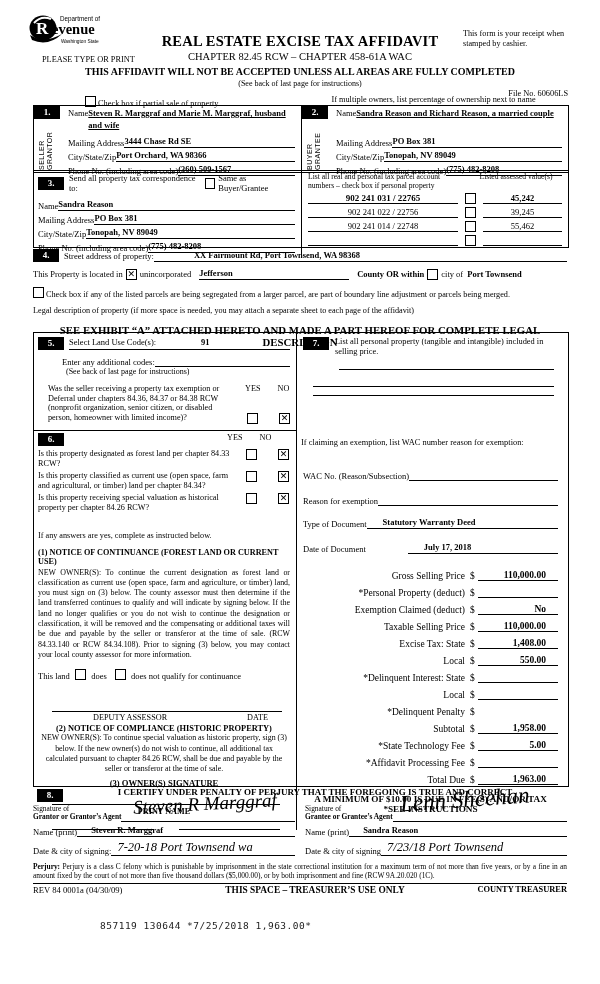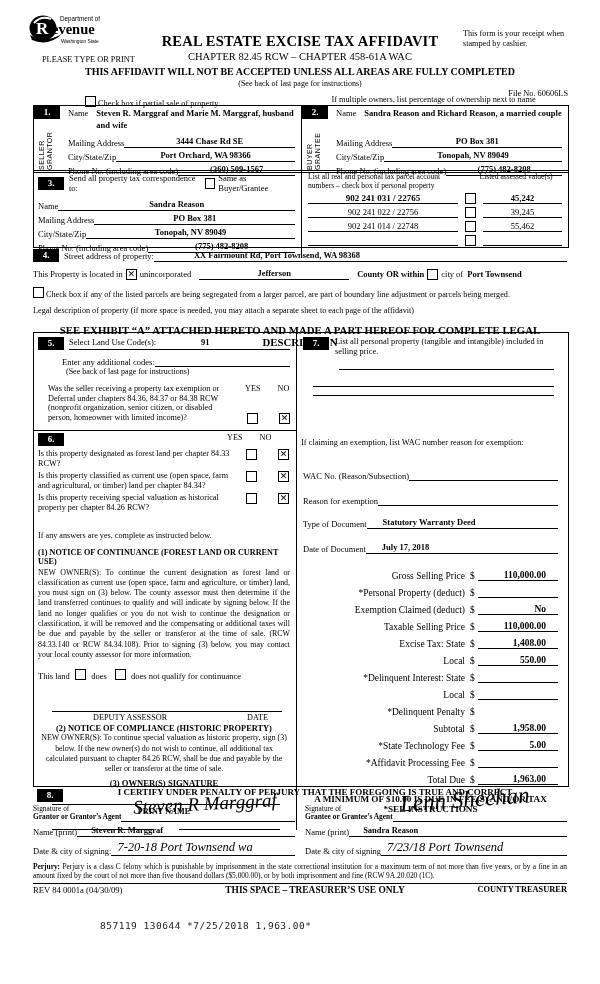--- a/index.html
+++ b/index.html
@@ -8,32 +8,32 @@
   .abs{position:absolute;}
   .b{font-weight:bold;}
   .ctr{text-align:center;}
   .j{text-align:justify;}
   .nw{white-space:nowrap;}
   .secno{display:inline-block;background:#000;color:#fff;font-size:9px;font-weight:bold;
          width:26px;height:13px;line-height:13px;text-align:center;flex:0 0 26px;}
   .cb{display:inline-block;width:9px;height:9px;border:1px solid #000;font-size:9px;line-height:9px;
       text-align:center;vertical-align:-1px;overflow:hidden;background:#fff;}
   .fr{display:flex;align-items:flex-end;}
-  .ln{flex:1;border-bottom:1px solid #000;text-align:center;min-height:11px;}
+  .ln{flex:1;border-bottom:1px solid #000;min-height:11px;}
   .vln{font-weight:bold;}
   .vert{writing-mode:vertical-rl;transform:rotate(180deg);font-size:7px;letter-spacing:.5px;font-family:"Liberation Sans",sans-serif;}
   
   .grid2{display:grid;grid-template-columns:1fr 1fr;}
   .box{border:1px solid #000;}
   .cell{position:relative;padding:2px 6px 2px 34px;}
   .cell.rt{border-left:1px solid #000;}
   .cell .secno{position:absolute;left:0;top:0;}
   .sides{position:absolute;left:4px;top:16px;display:flex;gap:1px;height:48px;}
   .namerow{display:flex;min-height:26px;}
-  .nv{flex:1;margin-left:8px;font-weight:bold;line-height:11.5px;}
+  .nv{flex:1;margin-left:0;font-weight:bold;text-decoration:underline;line-height:11.5px;}
   .frow{display:flex;align-items:flex-end;margin-top:2px;}
   
   .p3head{display:grid;grid-template-columns:1fr 92px;gap:4px;font-size:7.6px;line-height:8.6px;}
   .prow{display:flex;align-items:flex-end;margin-top:1px;height:13px;}
   .pnum{width:150px;border-bottom:1px solid #000;text-align:center;}
   .pcb{margin:0 7px;}
   .pval{flex:1;border-bottom:1px solid #000;text-align:center;}
   
   .qrow{display:flex;margin-top:3px;}
   .qtext{width:192px;font-size:8.2px;line-height:9.6px;}
@@ -319,21 +319,21 @@
         <span class="ln"></span>
       </div>
       <div class="fr" style="margin-top:13px;">
         <span class="nw">Reason for exemption</span>
         <span class="ln"></span>
       </div>
       <div class="fr" style="margin-top:11px;">
         <span class="nw">Type of Document</span>
         <span class="ln vln" style="text-align:left;padding-left:16px;">Statutory Warranty Deed</span>
       </div>
-      <div class="fr" style="margin-top:13px;">
+      <div class="fr" style="margin-top:13px;gap:42px;">
         <span class="nw">Date of Document</span>
         <span class="ln vln" style="text-align:left;padding-left:16px;">July 17, 2018</span>
       </div>
 
       <div style="margin-top:10px;">
         <div class="finrow">
           <span class="finlab">Gross Selling Price</span>
           <span class="findol">$</span>
           <span class="finln">110,000.00</span>
         </div>

